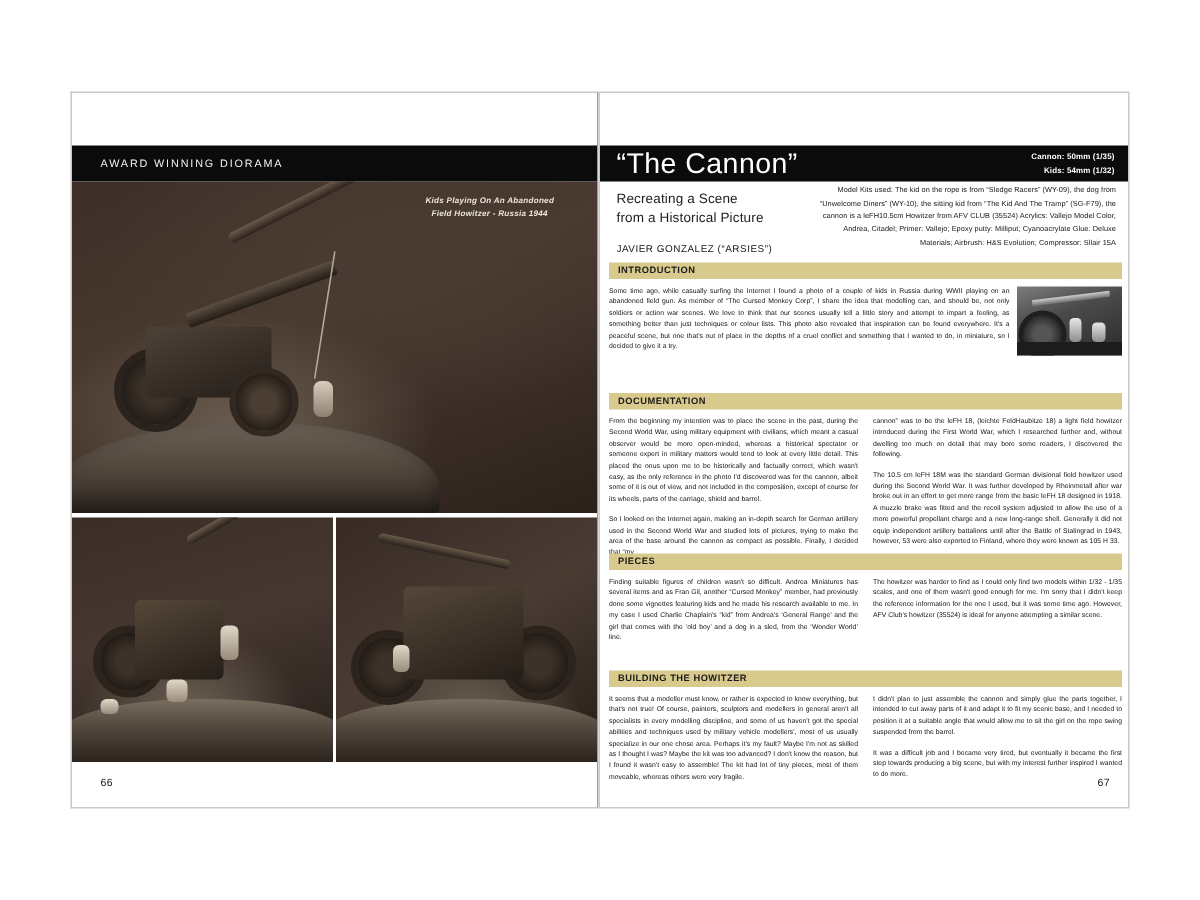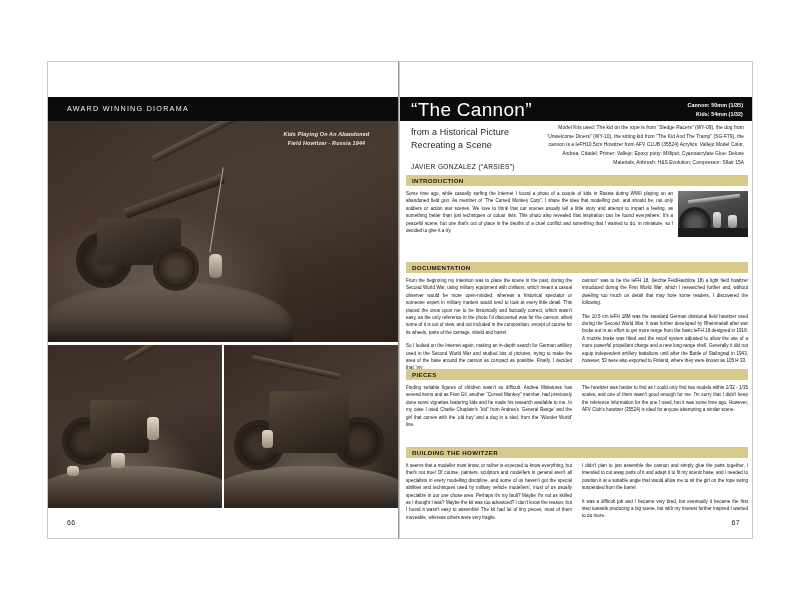--- a/index.html
+++ b/index.html
@@ -241,22 +241,22 @@
   <div class="page page-right">
 
     <div class="title-bar"></div>
     <div class="title-text">“The Cannon”</div>
     <div class="specs">
       <div>Cannon: 50mm (1/35)</div>
       <div>Kids: 54mm (1/32)</div>
     </div>
 
     <div class="subtitle">
+      <div>Recreating a Scene</div>
       <div>from a Historical Picture</div>
-      <div>Recreating a Scene</div>
     </div>
 
     <div class="byline">JAVIER GONZALEZ (“ARSIES”)</div>
 
     <div class="credits">Model Kits used: The kid on the rope is from “Sledge Racers” (WY-09), the dog from “Unwelcome Diners” (WY-10), the sitting kid from “The Kid And The Tramp” (SG-F79), the cannon is a leFH10.5cm Howitzer from AFV CLUB (35524) Acrylics: Vallejo Model Color, Andrea, Citadel; Primer: Vallejo; Epoxy putty: Milliput; Cyanoacrylate Glue: Deluxe Materials; Airbrush: H&amp;S Evolution; Compressor: Sllair 15A</div>
 
     <div class="section" style="top:113px;">
       <div class="sec-head">
         <span>INTRODUCTION</span>
       </div>

